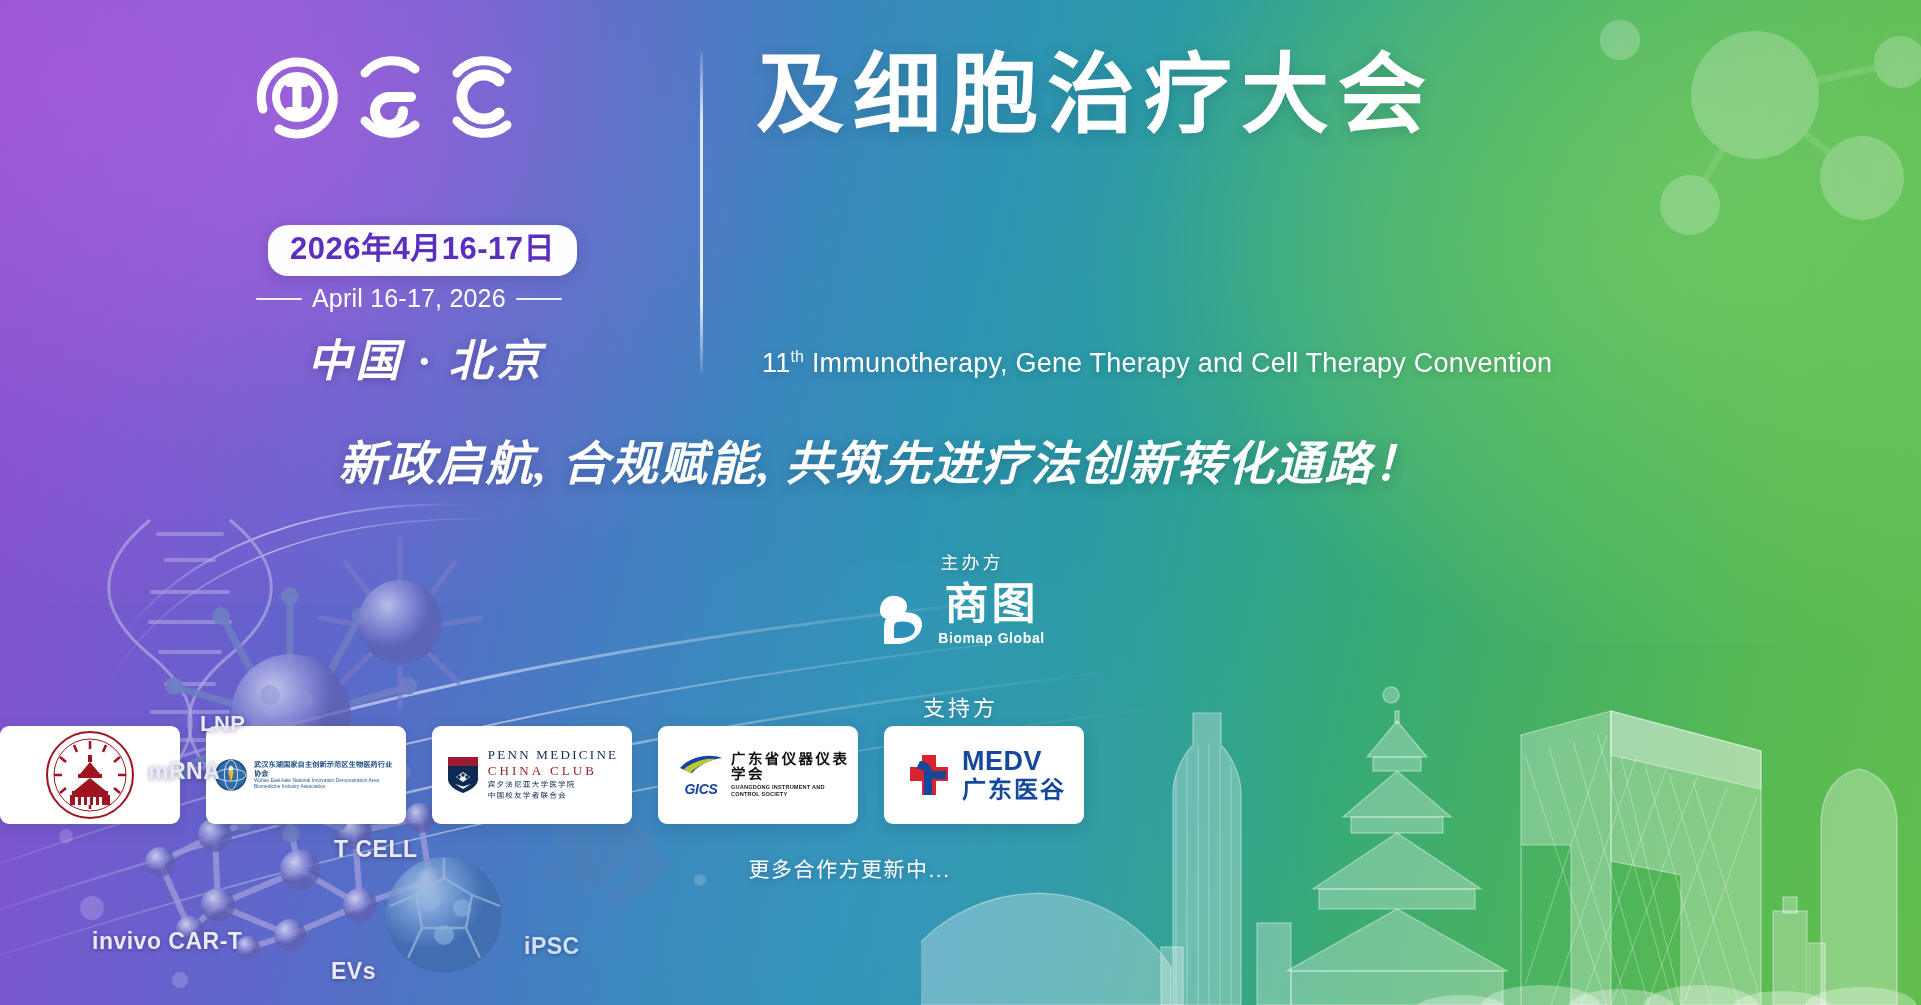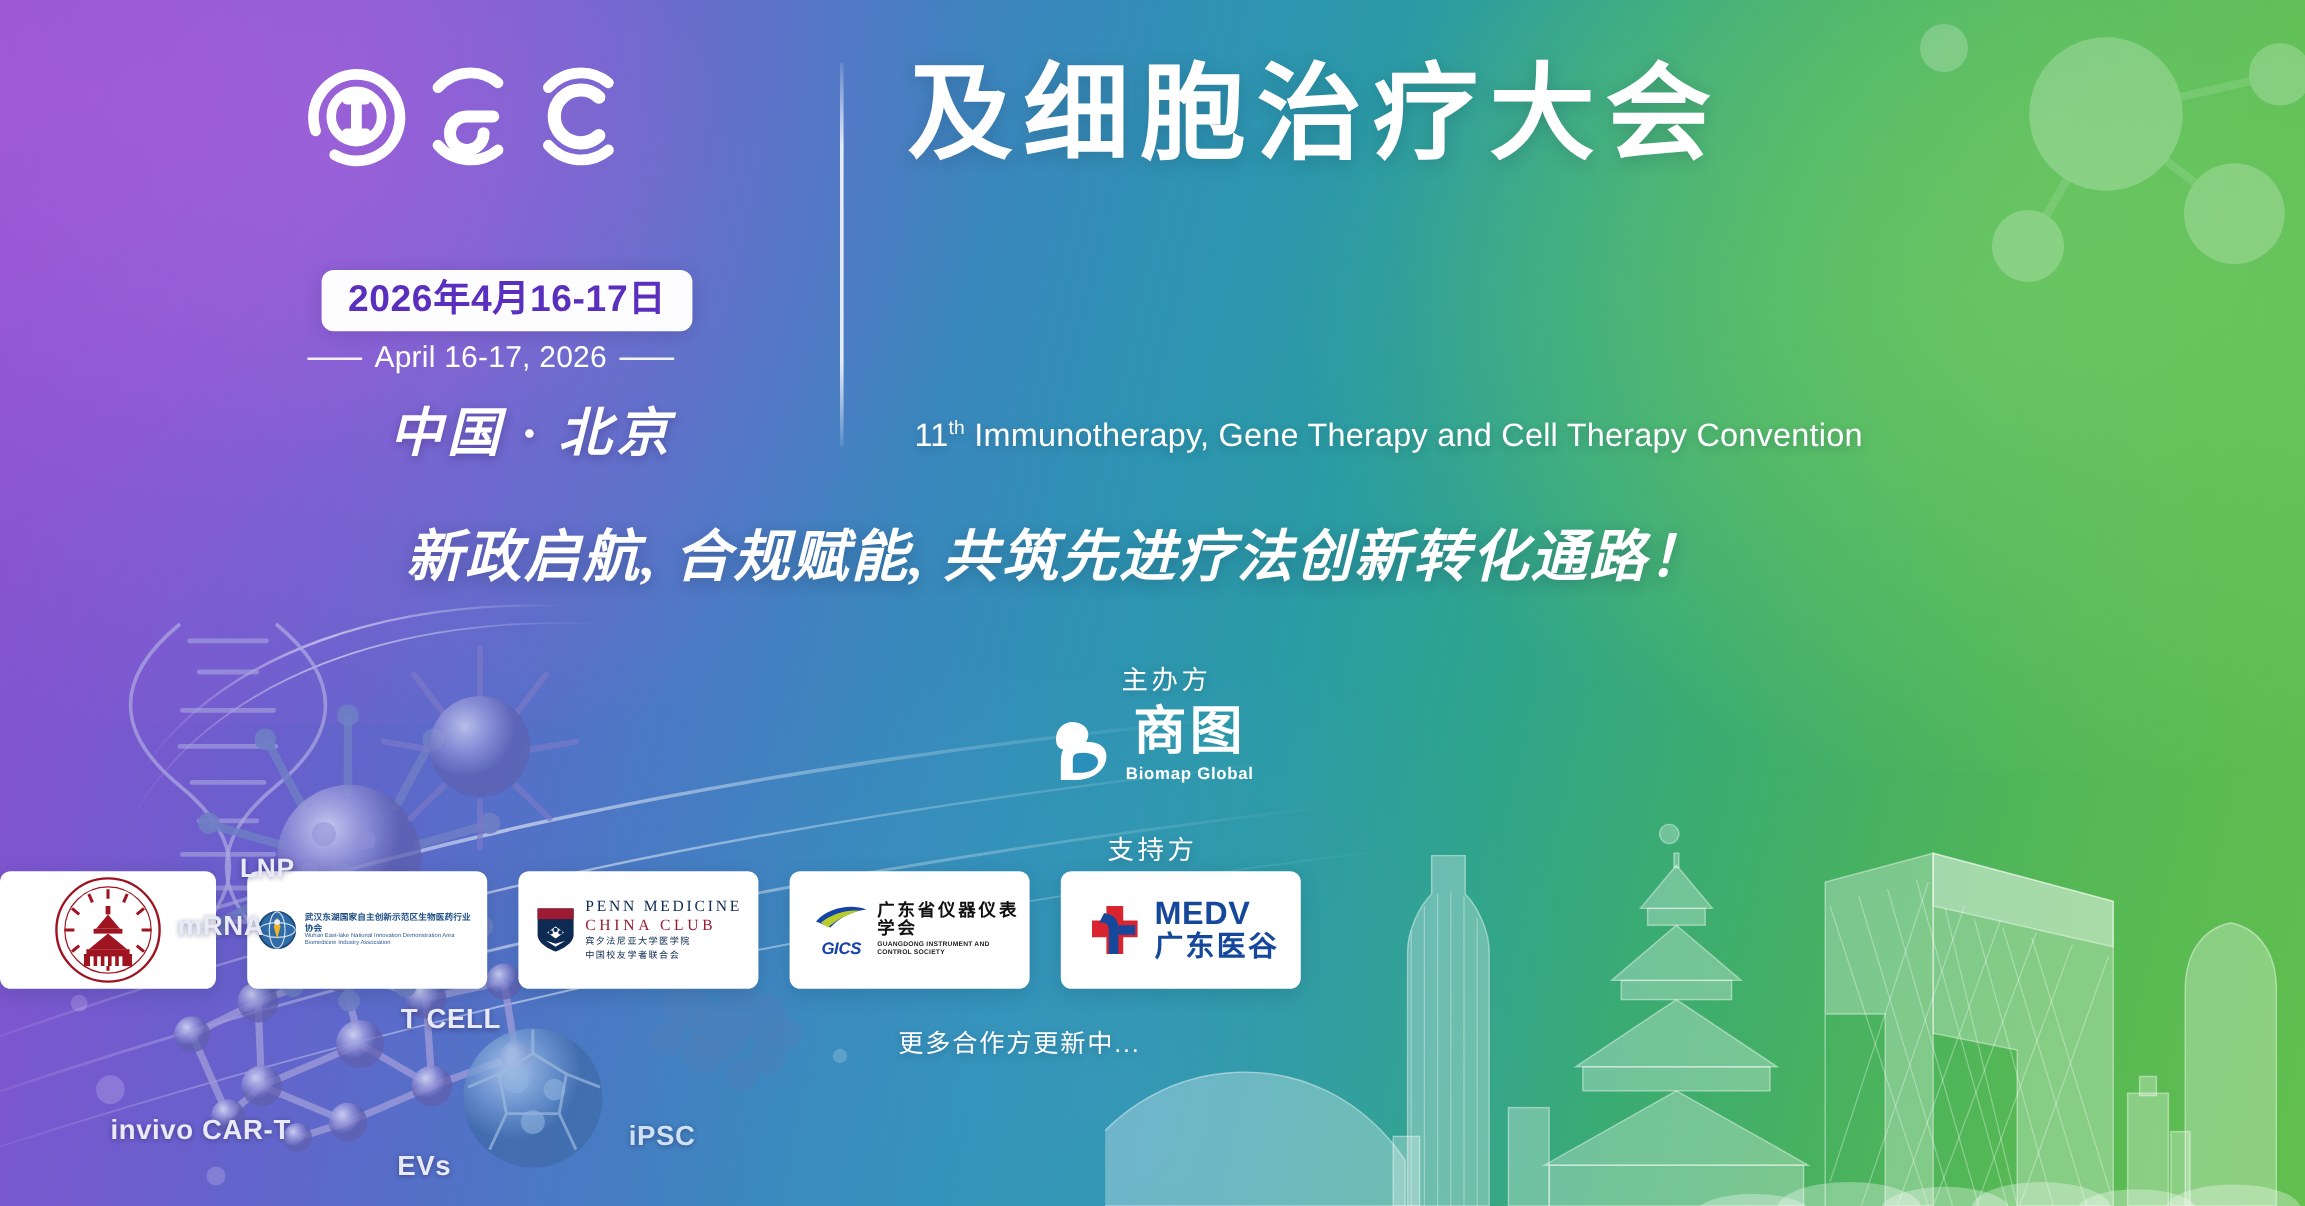--- a/index.html
+++ b/index.html
@@ -53,37 +53,37 @@
   
   .divider{
     position:absolute;left:700px;top:52px;width:3px;height:320px;
     background:linear-gradient(180deg,rgba(255,255,255,.10),rgba(255,255,255,.85) 22%,rgba(255,255,255,.85) 78%,rgba(255,255,255,.10));
     border-radius:2px;
   }
 
   
   .date-badge{
     position:absolute;left:268px;top:225px;
-    background:#fdfdff;border-radius:10px;
+    background:#fdfdff;border-radius:20px;
     padding:7px 22px 9px;
     box-shadow:0 3px 14px rgba(40,20,90,.18);
   }
   .date-badge span{
     color:#5b2fbe;font-size:31px;font-weight:bold;letter-spacing:.5px;
     white-space:nowrap;line-height:1.12;
   }
   .date-en{
     position:absolute;left:256px;top:284px;width:330px;
     display:flex;align-items:center;gap:10px;
   }
   .date-en .rule{height:2px;background:rgba(255,255,255,.92);flex:0 0 46px;border-radius:2px;}
   .date-en .txt{color:#ffffff;font-size:25px;white-space:nowrap;letter-spacing:.2px;}
 
   .city{
-    position:absolute;left:318px;top:325px;width:250px;text-align:center;
+    position:absolute;left:301px;top:325px;width:250px;text-align:center;
     color:#ffffff;font-size:44px;font-weight:bold;letter-spacing:4px;
     font-family:"Liberation Serif","DejaVu Serif",serif;
     font-style:italic;
     text-shadow:0 2px 8px rgba(35,18,80,.32);
     white-space:nowrap;
   }
 
   
   .title-wrap{position:absolute;left:756px;top:44px;width:1060px;}
   .title-line{
@@ -102,21 +102,21 @@
   .slogan{
     position:absolute;left:0;top:425px;width:1761px;text-align:center;
     color:#ffffff;font-size:47px;font-weight:bold;letter-spacing:2px;
     font-family:"Liberation Serif","DejaVu Serif",serif;font-style:italic;
     text-shadow:0 3px 12px rgba(20,45,75,.30);white-space:nowrap;
   }
 
   
   .org-block{position:absolute;left:0;top:548px;width:1921px;text-align:center;}
   .org-caption{
-    color:#ffffff;font-size:22px;letter-spacing:3px;margin-bottom:8px;
+    color:#ffffff;font-size:18px;letter-spacing:3px;margin-bottom:8px;
     text-shadow:0 2px 6px rgba(15,60,85,.3);
     padding-left:23px;
   }
   .org-logo{display:inline-flex;align-items:flex-end;gap:10px;}
   .org-logo .b-mark{width:52px;height:56px;}
   .org-logo .b-text{display:flex;flex-direction:column;align-items:center;}
   .org-logo .b-cn{color:#fff;font-size:44px;font-weight:bold;letter-spacing:3px;line-height:1;}
   .org-logo .b-en{color:#fff;font-size:14px;font-weight:bold;letter-spacing:.6px;margin-top:4px;}
 
   

